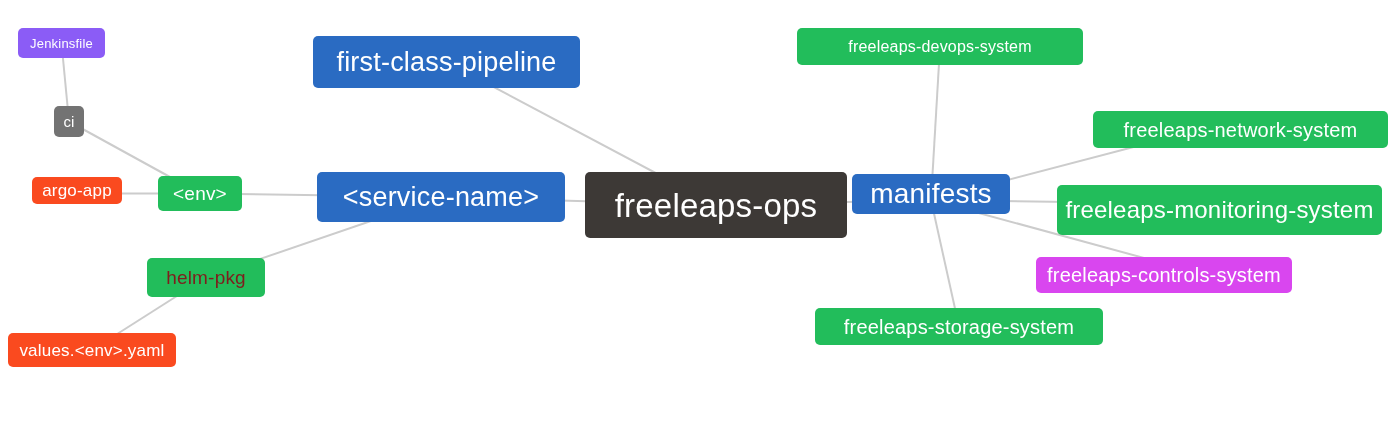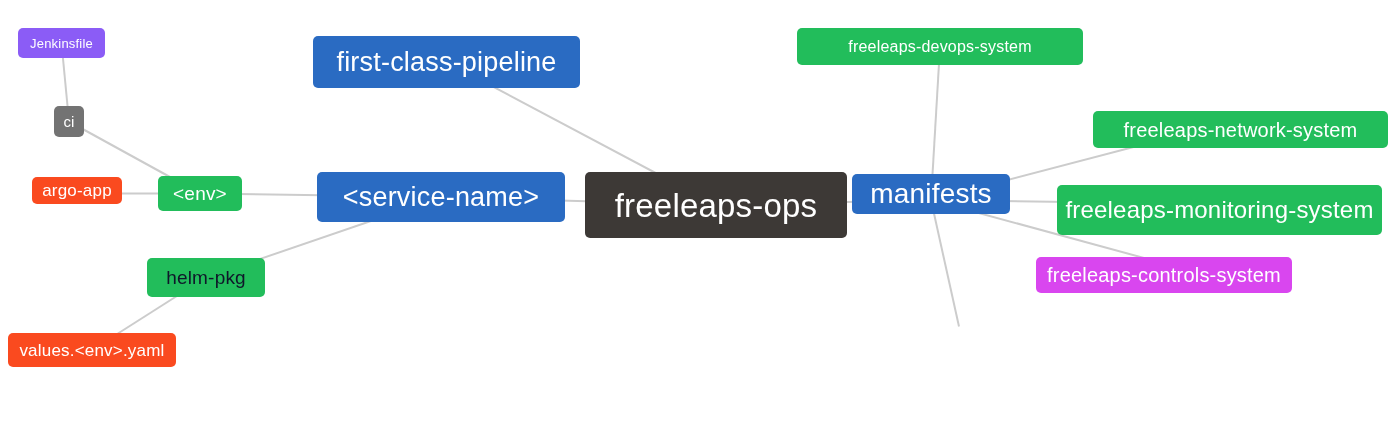--- a/index.html
+++ b/index.html
@@ -62,20 +62,21 @@
     </svg>
   <div class="node-layer">
       <div class="node" style="left: 18px; top: 28px; width: 87px; height: 30px; font-size: 13px; background: #8b5cf6; color: rgb(255, 255, 255);">Jenkinsfile</div>
       <div class="node" style="left: 54px; top: 106px; width: 30px; height: 31px; font-size: 15px; background: #737373; color: rgb(255, 255, 255);">ci</div>
       <div class="node" style="left: 32px; top: 177px; width: 90px; height: 27px; font-size: 17px; background: rgb(250, 74, 31); color: rgb(255, 255, 255);">argo-app</div>
       <div class="node" style="left: 158px; top: 176px; width: 84px; height: 35px; font-size: 19px; background: rgb(34, 189, 91); color: rgb(255, 255, 255);">&lt;env&gt;</div>
       <div class="node" style="left: 313px; top: 36px; width: 267px; height: 52px; font-size: 27px; background: rgb(42, 107, 194); color: rgb(255, 255, 255);">first-class-pipeline</div>
       <div class="node" style="left: 317px; top: 172px; width: 248px; height: 50px; font-size: 27px; background: rgb(42, 107, 194); color: rgb(255, 255, 255);">&lt;service-name&gt;</div>
       <div class="node" style="left: 585px; top: 172px; width: 262px; height: 66px; font-size: 33px; background: rgb(61, 57, 54); color: rgb(255, 255, 255);">freeleaps-ops</div>
       <div class="node" style="left: 852px; top: 174px; width: 158px; height: 40px; font-size: 28px; background: rgb(42, 107, 194); color: rgb(255, 255, 255);">manifests</div>
-      <div class="node" style="left: 147px; top: 258px; width: 118px; height: 39px; font-size: 19px; background: rgb(34, 189, 91); color: #0f172a;">helm-pkg</div>
+      <div class="node" style="left: 147px; top: 258px; width: 118px; height: 39px; font-size: 19px; background: rgb(34, 189, 91); color: #7f1d1d;">helm-pkg</div>
       <div class="node" style="left: 8px; top: 333px; width: 168px; height: 34px; font-size: 17px; background: rgb(250, 74, 31); color: rgb(255, 255, 255);">values.&lt;env&gt;.yaml</div>
       <div class="node" style="left: 797px; top: 28px; width: 286px; height: 37px; font-size: 16px; background: rgb(34, 189, 91); color: rgb(255, 255, 255);">freeleaps-devops-system</div>
       <div class="node" style="left: 1053px; top: 111px; width: 295px; height: 37px; font-size: 20px; background: rgb(34, 189, 91); color: rgb(255, 255, 255); margin-left: 40px;">freeleaps-network-system</div>
       <div class="node" style="left: 1050px; top: 185px; width: 325px; height: 50px; font-size: 24px; background: rgb(34, 189, 91); color: rgb(255, 255, 255); margin-left: 7px;">freeleaps-monitoring-system</div>
       <div class="node" style="left: 1036px; top: 257px; width: 256px; height: 36px; font-size: 20px; background: #d946ef; color: rgb(255, 255, 255);">freeleaps-controls-system</div>
+      <div class="node" style="left: 815px; top: 308px; width: 288px; height: 37px; font-size: 20px; background: rgb(34, 189, 91); color: rgb(255, 255, 255);">freeleaps-storage-system</div>
     </div>
 </div>
 
 </body></html>

